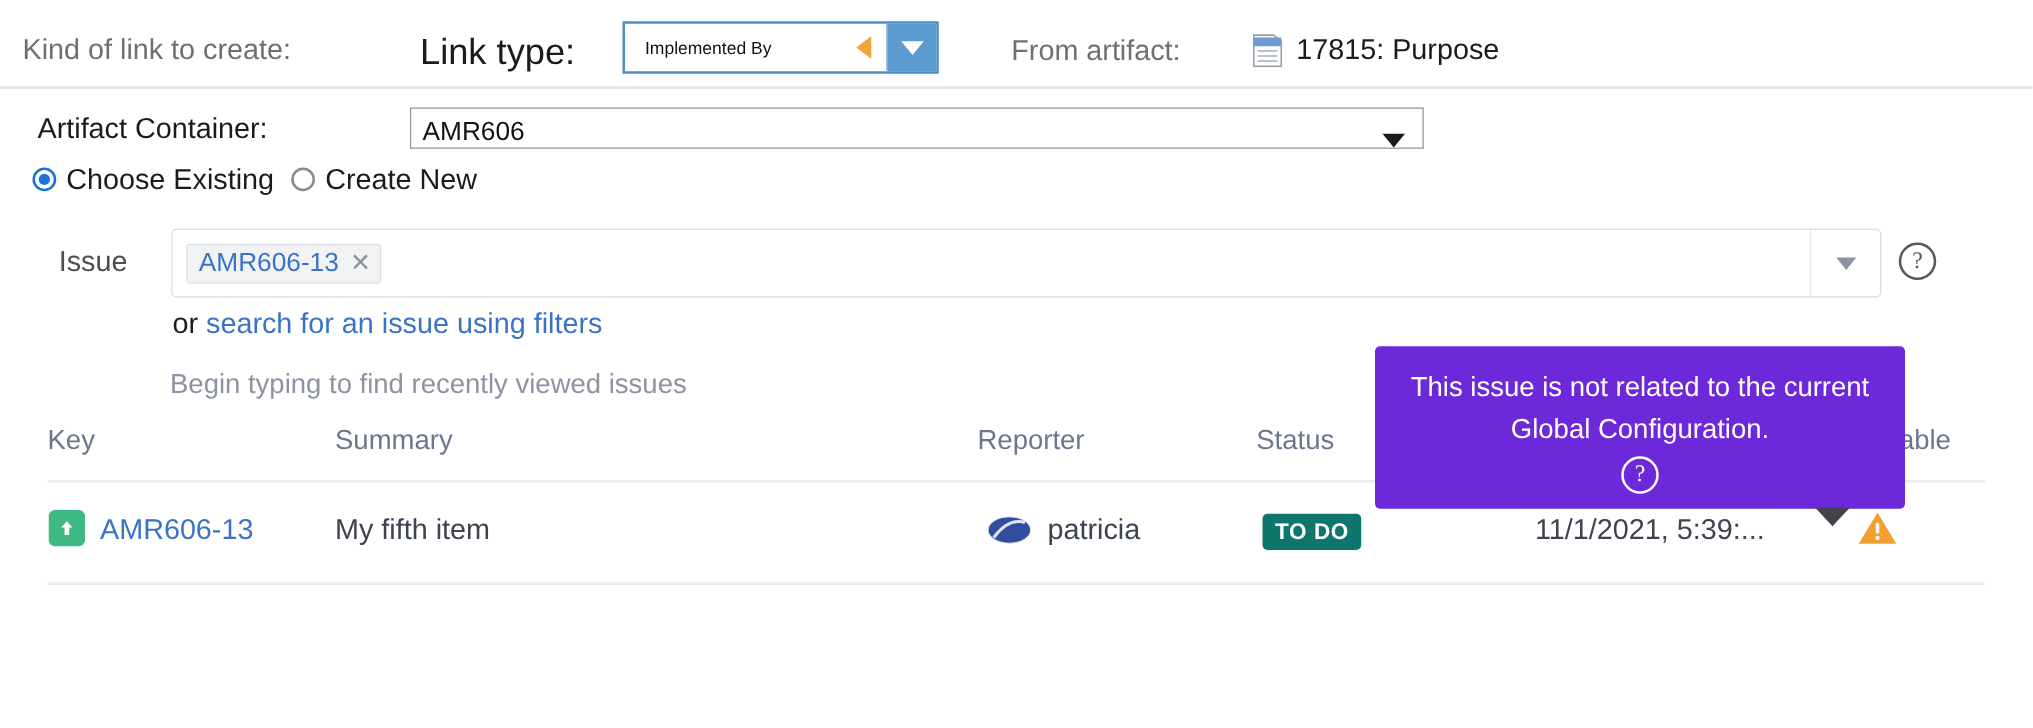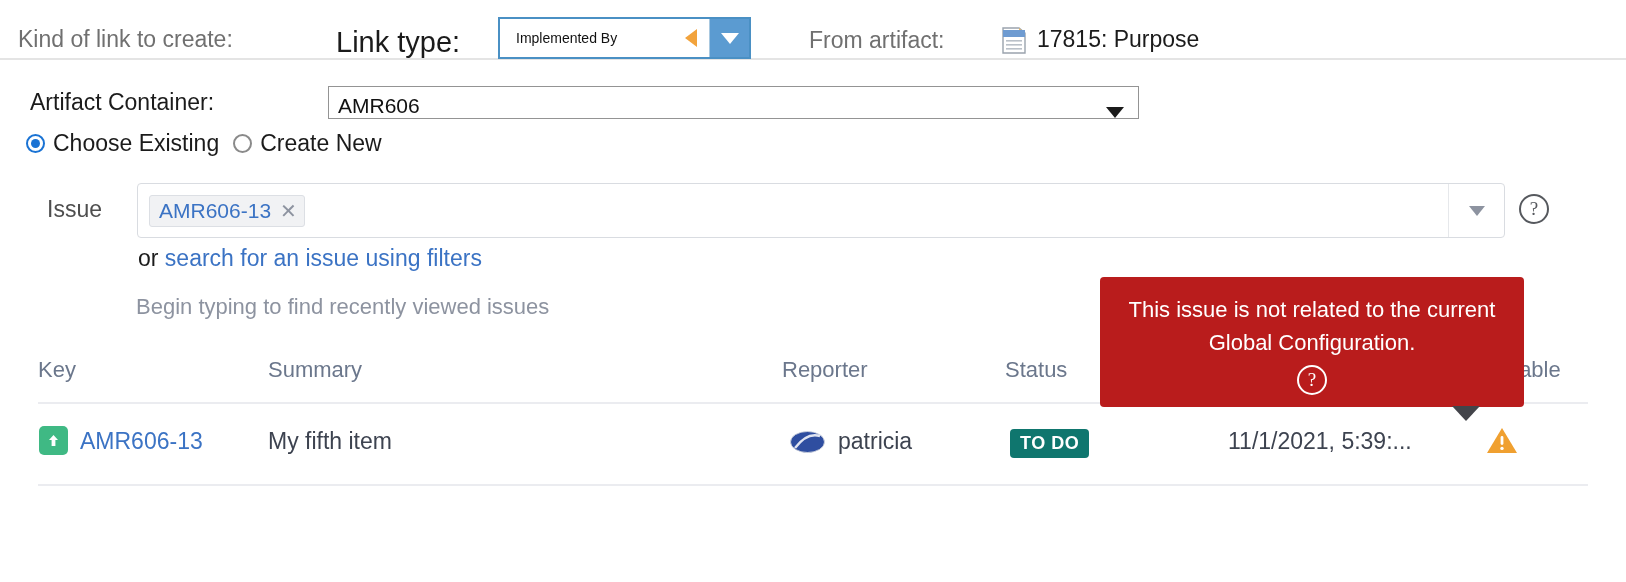--- a/index.html
+++ b/index.html
@@ -14,21 +14,21 @@
     color: #172b4d;
     overflow: hidden;
     position: relative;
   }
 
   
   #link-row {
     position: absolute;
     left: 0; top: 0;
     width: 1626px;
-    height: 60px;
+    height: 71px;
     border-bottom: 2px solid #e4e4e4;
     box-sizing: border-box;
   }
   .lbl-muted {
     color: #707070;
     font-size: 23px;
     position: absolute;
     white-space: nowrap;
   }
   .lbl-dark {
@@ -258,21 +258,21 @@
     position: absolute;
     left: 136px; top: 294px;
     font-size: 22px;
     color: #8d93a0;
     white-space: nowrap;
   }
 
   
   #results-table {
     position: absolute;
-    left: 38px; top: 340px;
+    left: 38px; top: 322px;
     width: 1550px;
     text-decoration: underline;
   }
   .thead {
     position: relative;
     height: 62px;
     border-bottom: 2px solid #ebecf0;
   }
   .th {
     position: absolute;
@@ -354,21 +354,21 @@
     left: 1448px; top: 22px;
     width: 32px; height: 30px;
   }
 
   
   #tooltip {
     position: absolute;
     left: 1100px; top: 277px;
     width: 424px;
     height: 130px;
-    background: #b91c1c;
+    background: #6d28d9;
     border-radius: 4px;
     box-sizing: border-box;
     padding-top: 16px;
     display: flex;
     flex-direction: column;
     align-items: center;
   }
   #tooltip-text {
     color: #ffffff;
     font-size: 22px;

